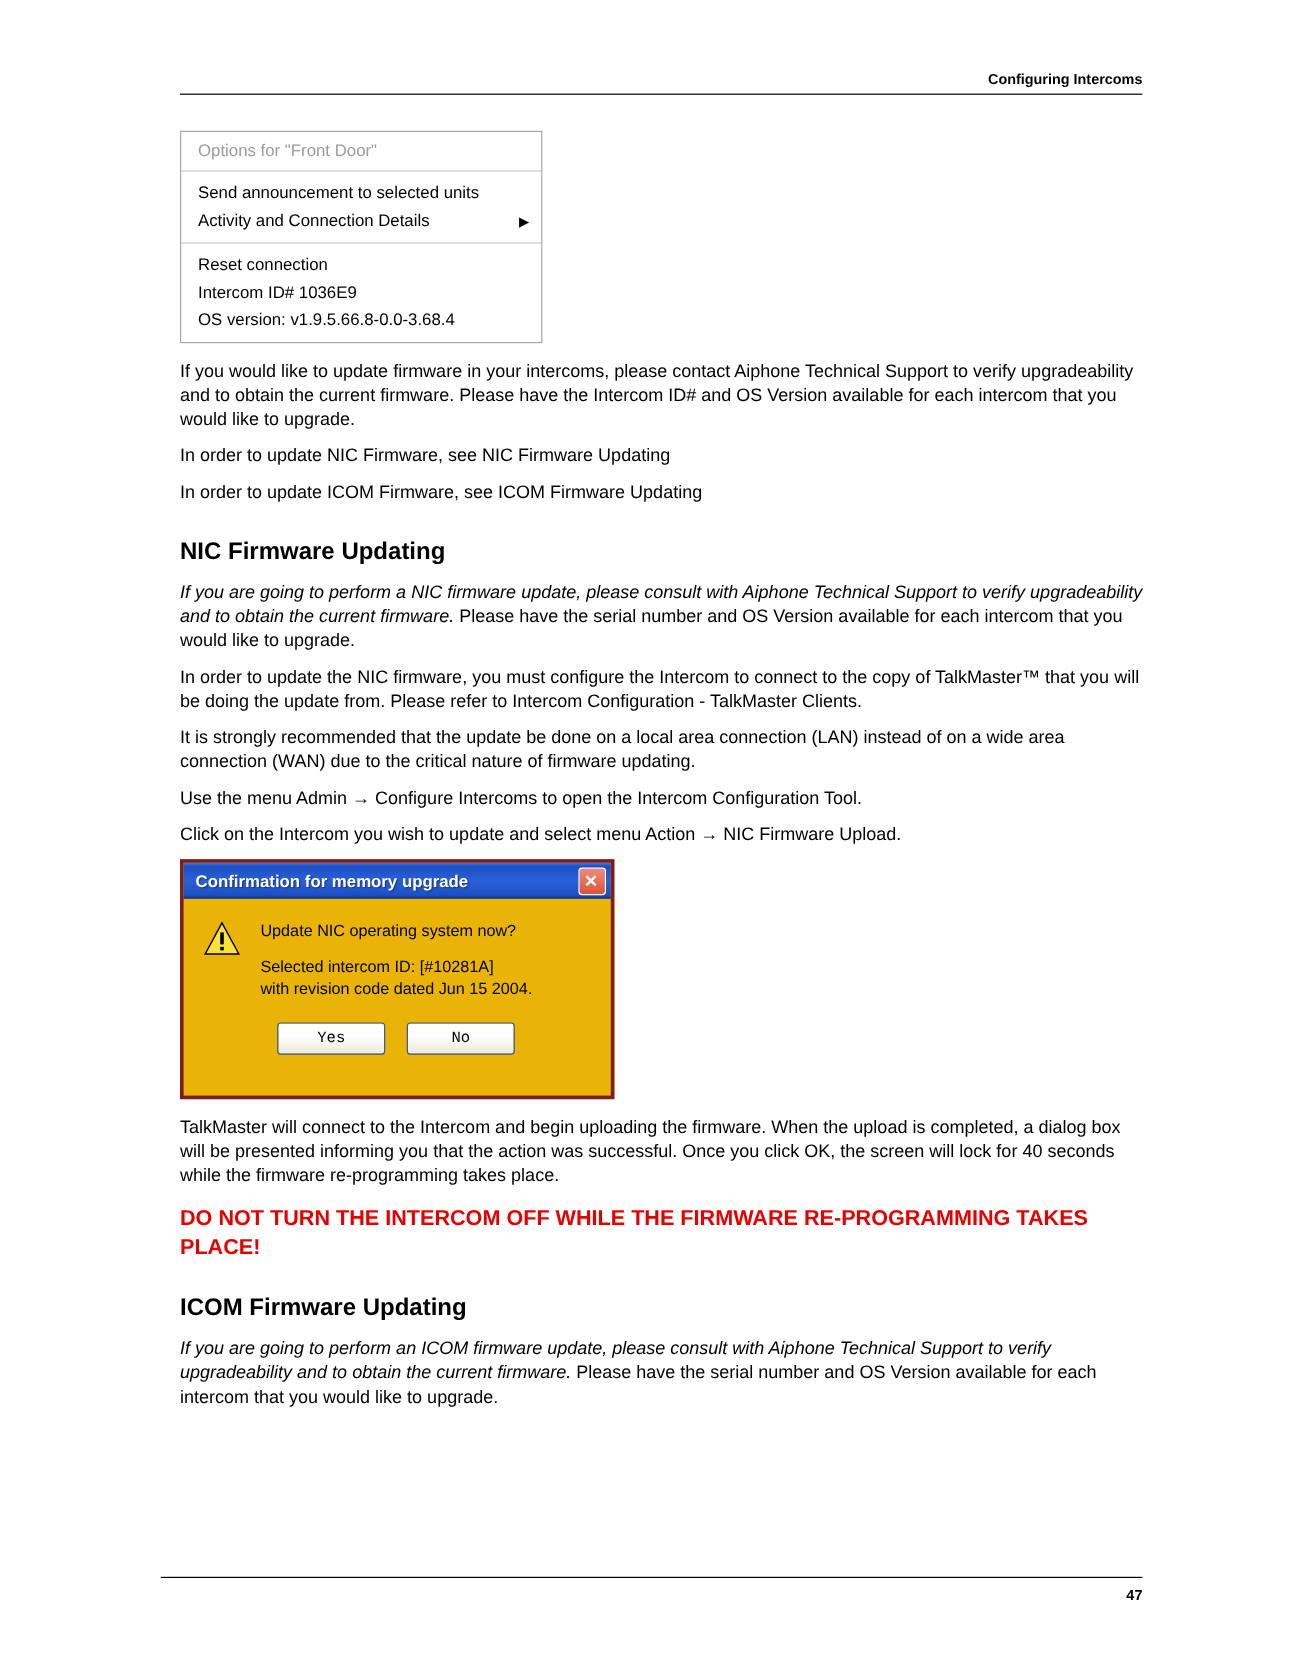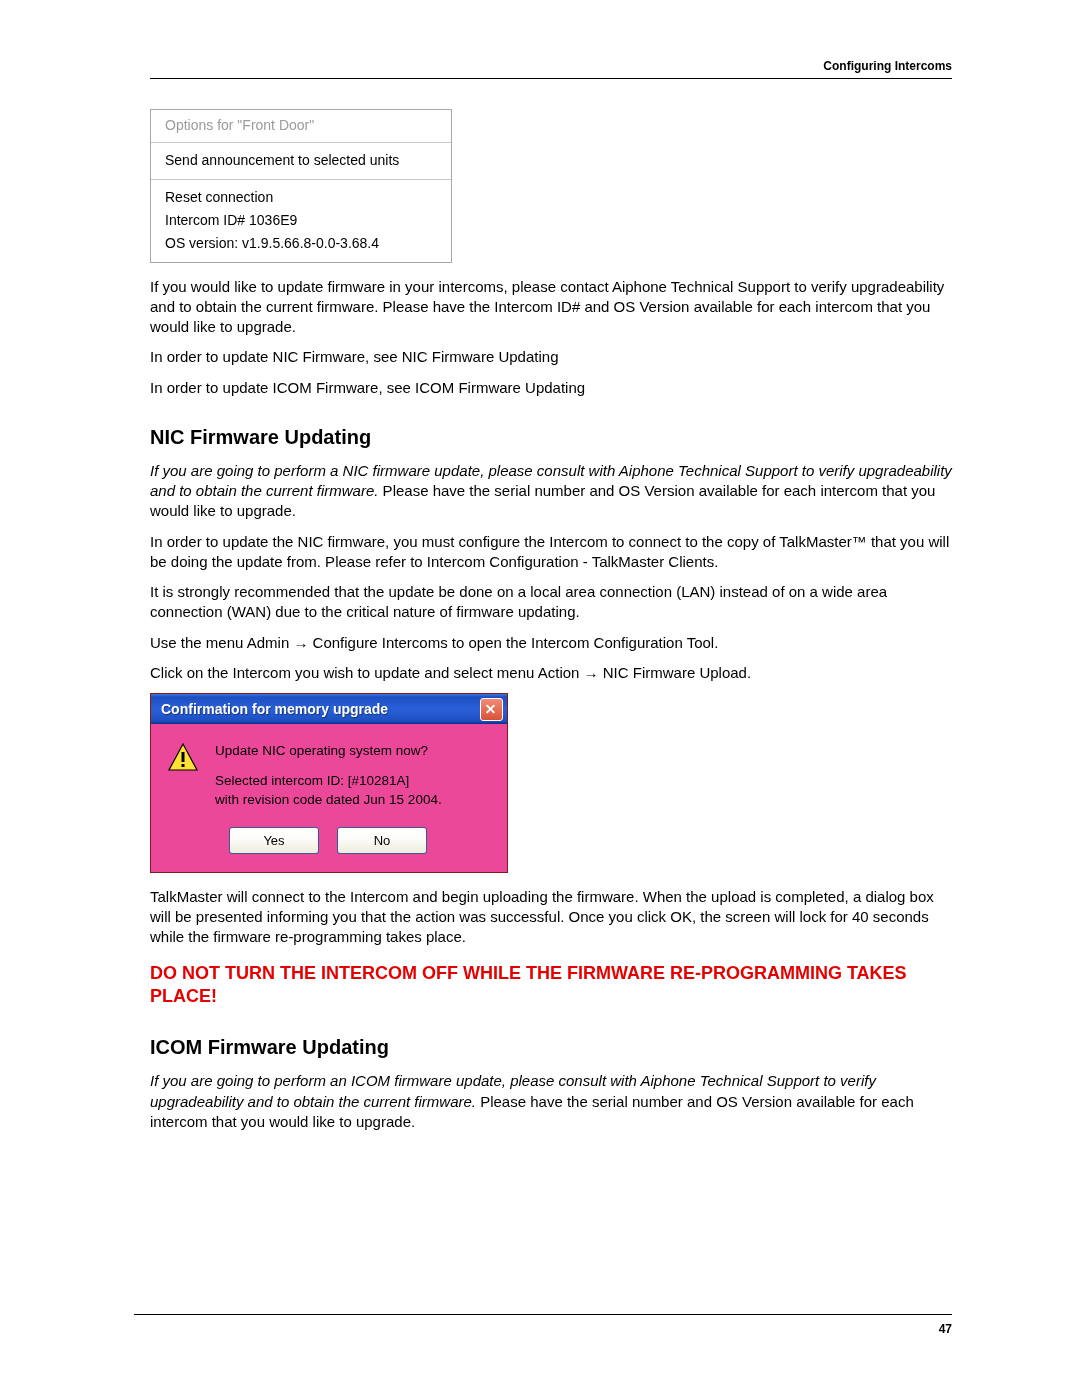--- a/index.html
+++ b/index.html
@@ -74,23 +74,23 @@
     color: #e60000;
     font-weight: bold;
     font-size: 18px;
     margin: 14px 0 14px 0;
     line-height: 1.3;
   }
 
   
   .dialog {
     width: 356px;
-    border: 1px solid #7f1d1d;
+    border: 3px solid #7f1d1d;
     font-family: Tahoma, Arial, sans-serif;
-    background: #ec4899;
+    background: #eab308;
     margin: 8px 0 14px 0;
   }
   .dialog .titlebar {
     display: flex;
     justify-content: space-between;
     align-items: center;
     height: 30px;
     padding: 0 4px 0 10px;
     background: linear-gradient(to bottom, #3f76e0 0%, #1d4fc2 10%, #2a60d8 50%, #1d4fc2 90%, #0b2f8a 100%);
     color: #fff;
@@ -126,21 +126,22 @@
     flex: 0 0 32px;
   }
   .dialog .msg {
     font-size: 13.5px;
     color: #000;
   }
   .dialog .msg .q { margin-bottom: 12px; }
   .dialog .btnrow {
     display: flex;
     gap: 18px;
-    padding: 8px 0 18px 78px;
+    padding: 8px 0 34px 78px;
+    font-family: Liberation Mono, monospace;
   }
   .dialog .btn {
     width: 88px;
     height: 25px;
     border: 1px solid #3b5998;
     background: linear-gradient(to bottom, #fff 0%, #fdfdfb 40%, #eeebdc 100%);
     font-size: 13px;
     display: flex;
     align-items: center;
     justify-content: center;
@@ -170,20 +171,24 @@
 <div class="page">
 
   <div class="header-right">Configuring Intercoms</div>
   <hr class="hr-top">
 
   <div class="options-menu">
     <div class="header">Options for  "Front Door"</div>
     <div class="sec">
       <div class="row">
         <span>Send announcement to selected units</span>
+      </div>
+      <div class="row">
+        <span>Activity and Connection Details</span>
+        <span style="font-size:11px">▶</span>
       </div>
     </div>
     <div class="divider"></div>
     <div class="sec">
       <div class="row">
         <span>Reset connection</span>
       </div>
       <div class="row">
         <span>Intercom ID# 1036E9</span>
       </div>

